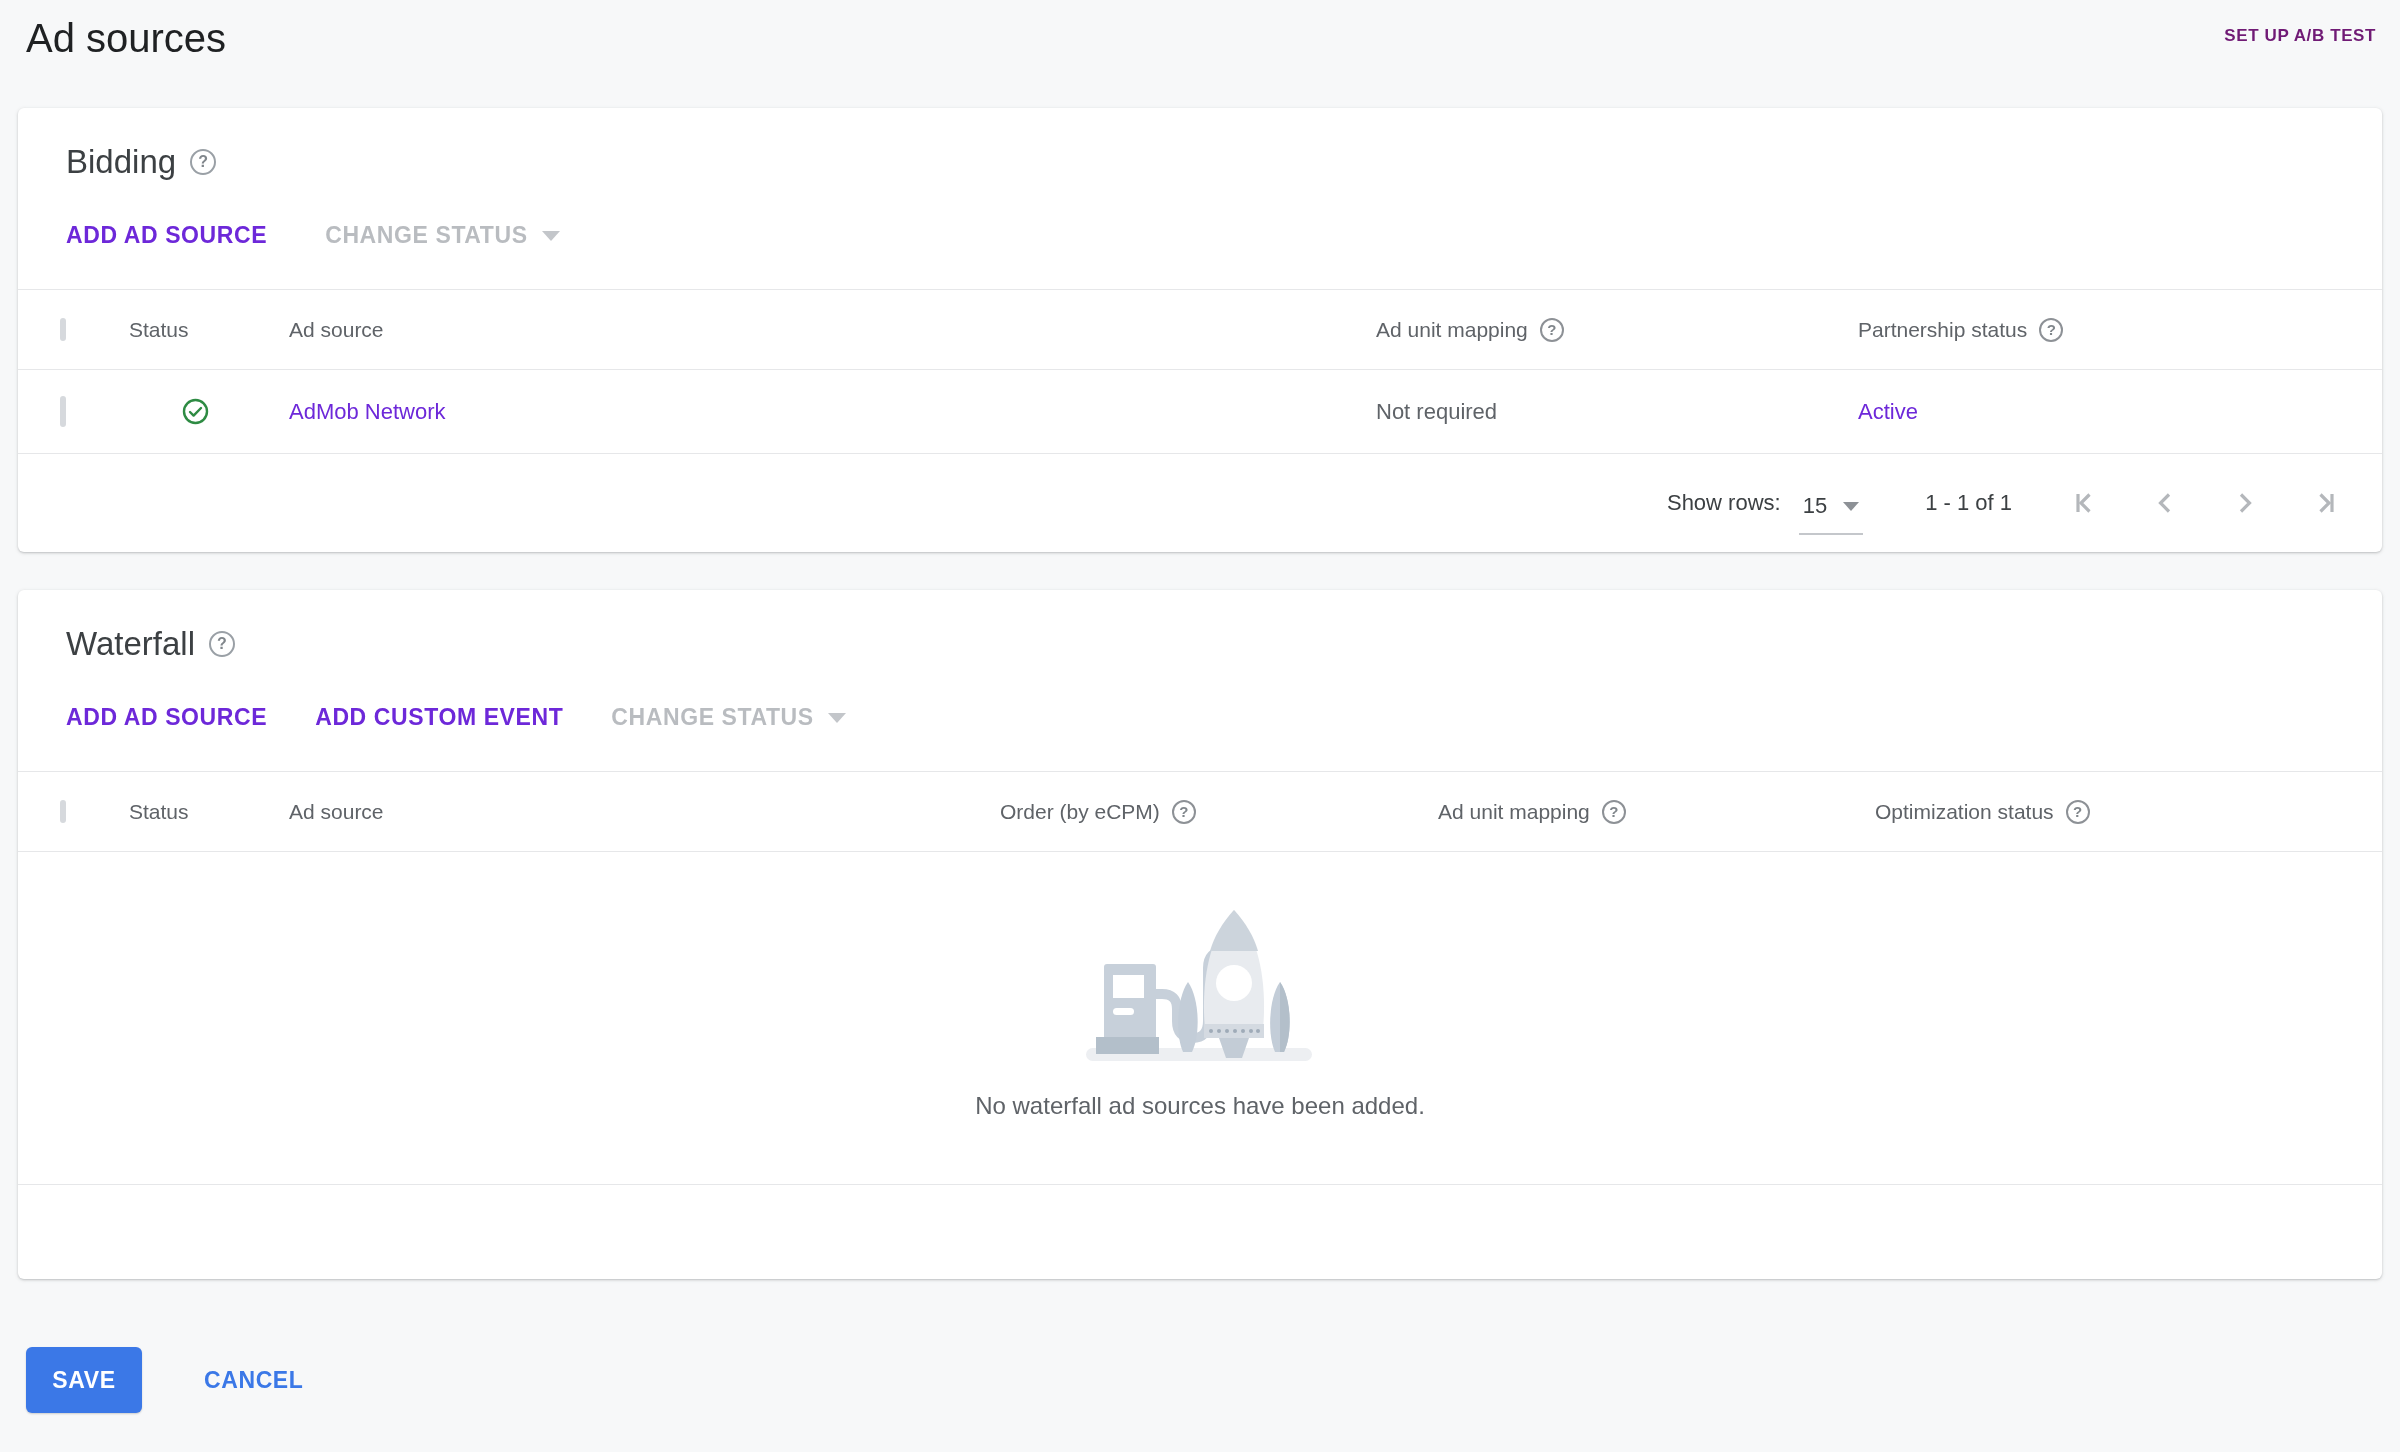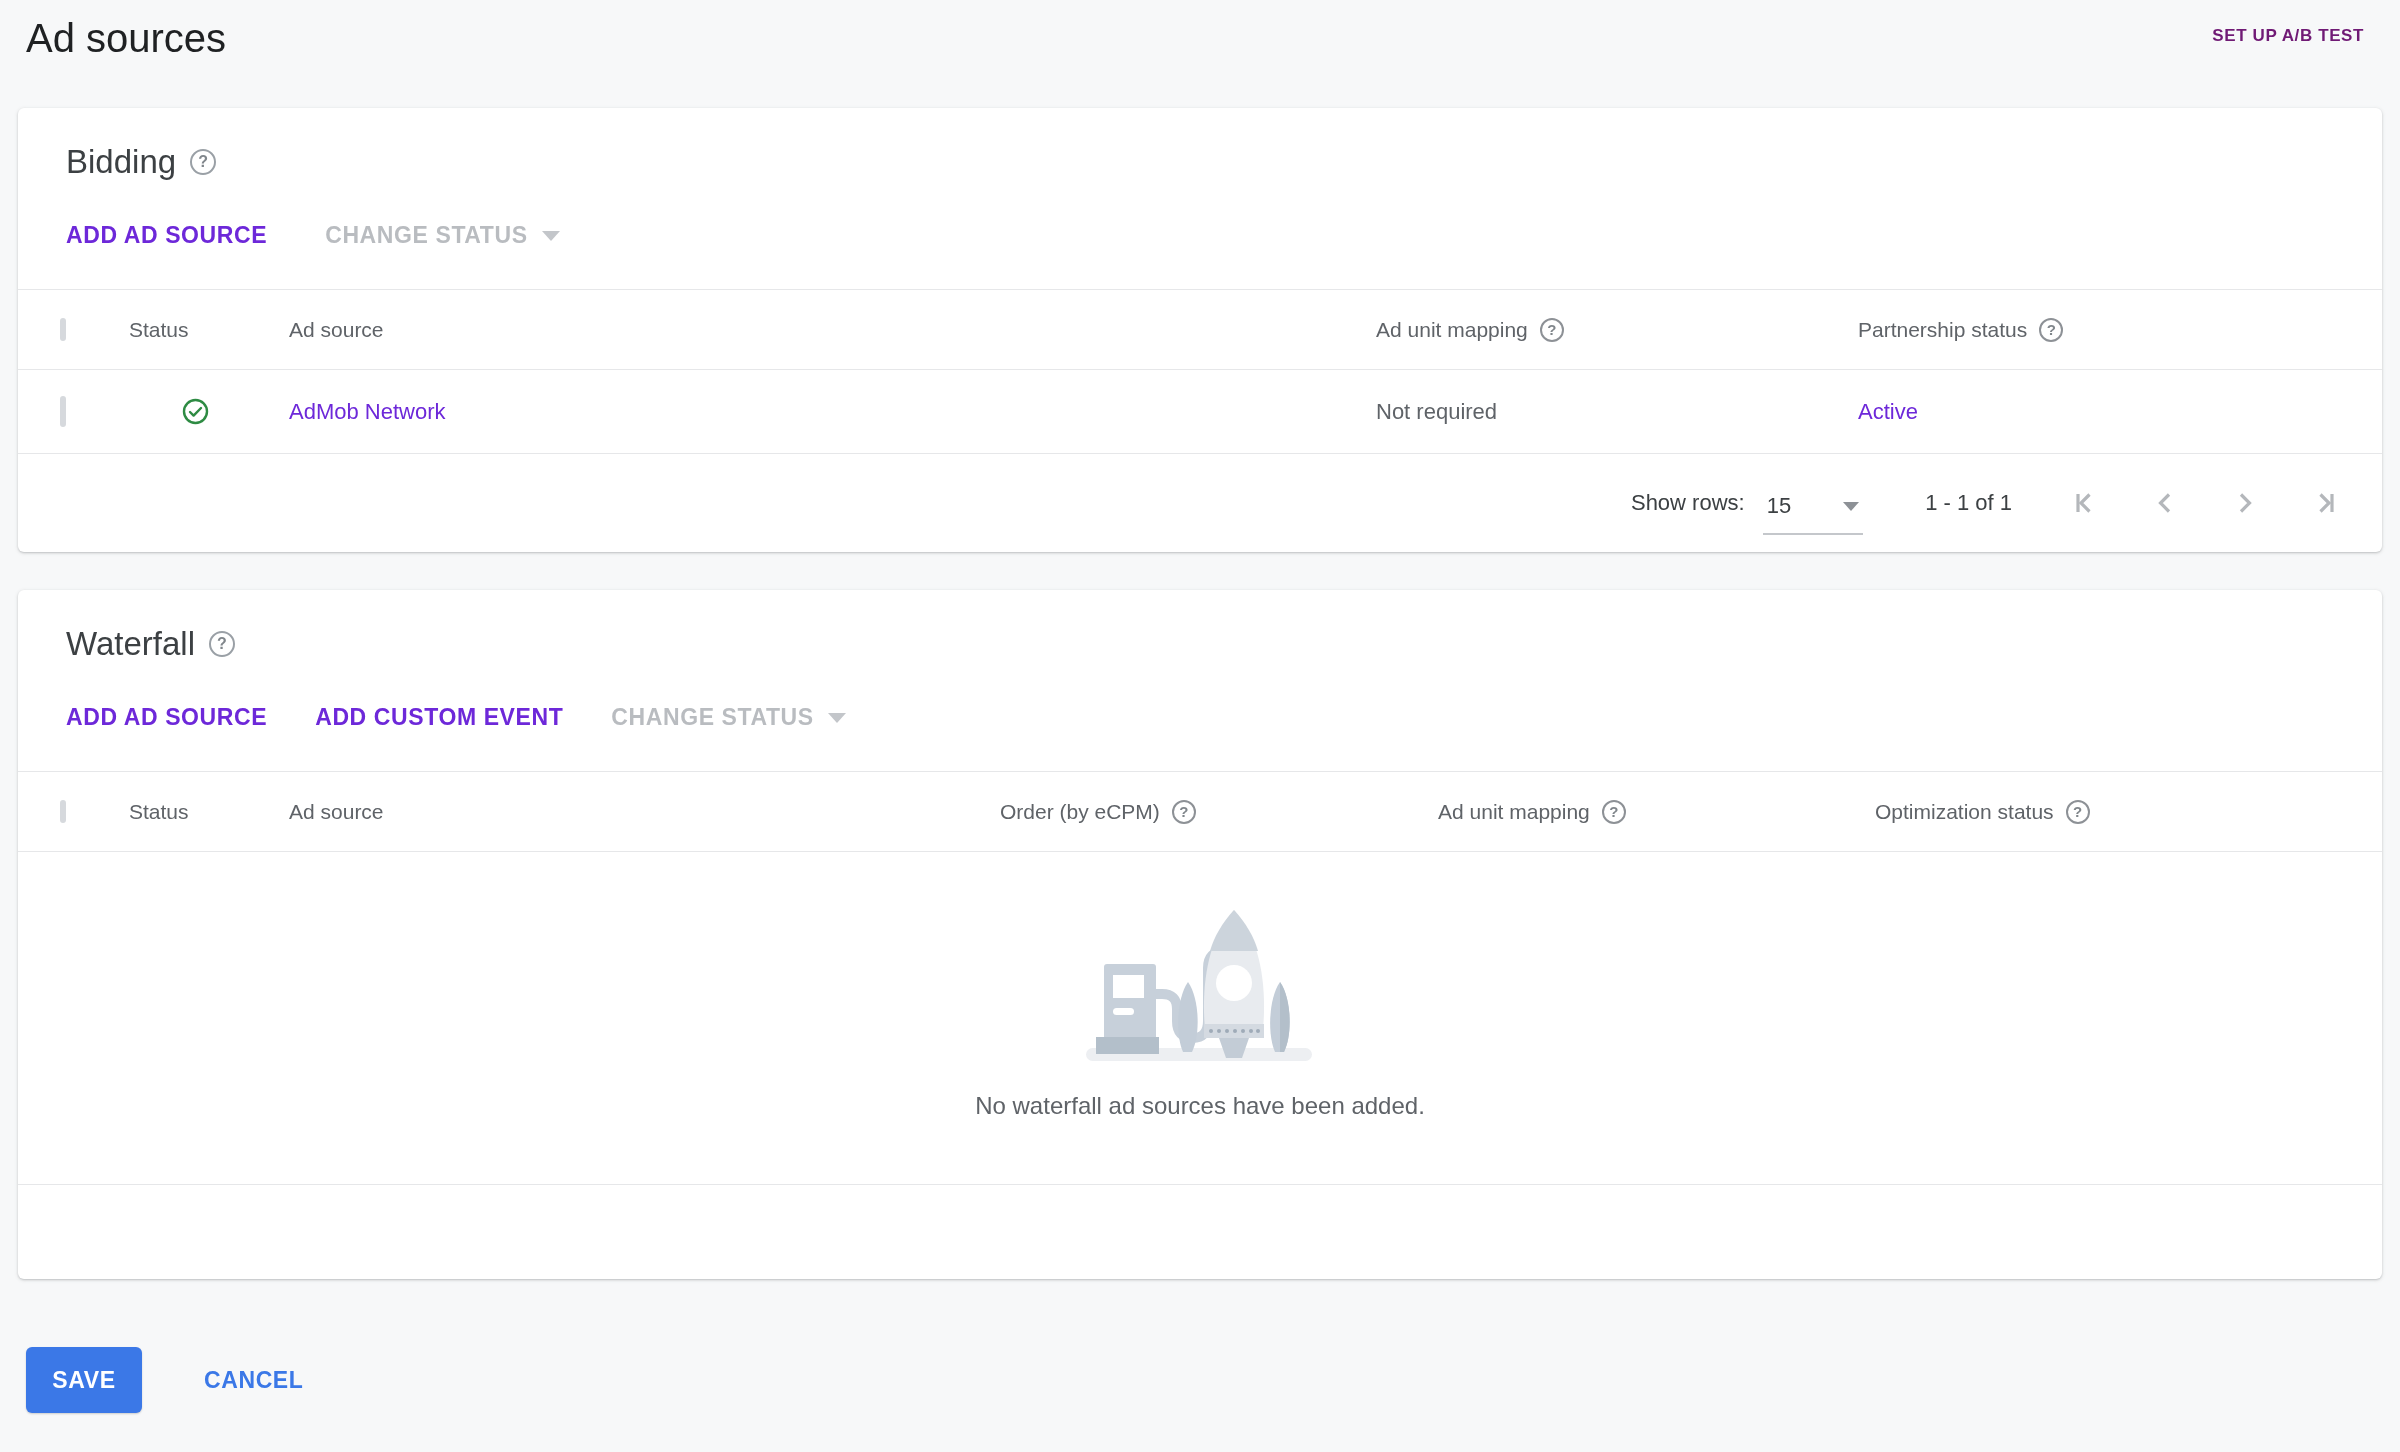--- a/index.html
+++ b/index.html
@@ -7,21 +7,21 @@
   body {
     background:#f7f8f9;
     font-family:"Liberation Sans", sans-serif;
     color:#202124;
     padding-bottom:26px;
   }
 
   
   .page-header {
     display:flex; justify-content:space-between; align-items:flex-start;
-    padding:12px 36px 0 26px; height:64px;
+    padding:12px 24px 0 26px; height:64px;
   }
   .page-title { font-size:40px; font-weight:400; color:#1f2123; line-height:52px; }
   .ab-test-link {
     margin-top:14px; font-size:17px; font-weight:bold; letter-spacing:.6px;
     color:#701a75; cursor:pointer; text-decoration:none;
   }
 
   
   .card {
     background:#ffffff; margin:0 18px; border-radius:6px;
@@ -80,21 +80,21 @@
   .cell-gray { color:#5f6368; }
 
   
   .table-footer {
     height:98px; display:flex; align-items:center; justify-content:flex-end;
     padding-right:40px;
   }
   .show-rows-label { font-size:22px; color:#3c4043; }
   .rows-select {
     display:inline-flex; align-items:center; margin-left:18px; padding:6px 4px 14px 4px;
-    border-bottom:2px solid #c4c7cb; cursor:pointer; position:relative; top:8px;gap:36px;
+    border-bottom:2px solid #c4c7cb; cursor:pointer; position:relative; top:8px;
   }
   .rows-select .value { font-size:22px; color:#3c4043; }
   .rows-select .caret-down { border-top-color:#8d9196; margin-left:16px; border-left-width:8px; border-right-width:8px; border-top-width:9px; }
   .page-range { font-size:22px; color:#3c4043; margin-left:62px; }
   .pager { display:flex; align-items:center; margin-left:56px; gap:46px; }
   .pager-btn { width:34px; height:34px; display:inline-flex; align-items:center; justify-content:center; cursor:pointer; background:none; border:none; }
 
   
   .empty-state {
     border-bottom:1px solid #e6e7e9;

